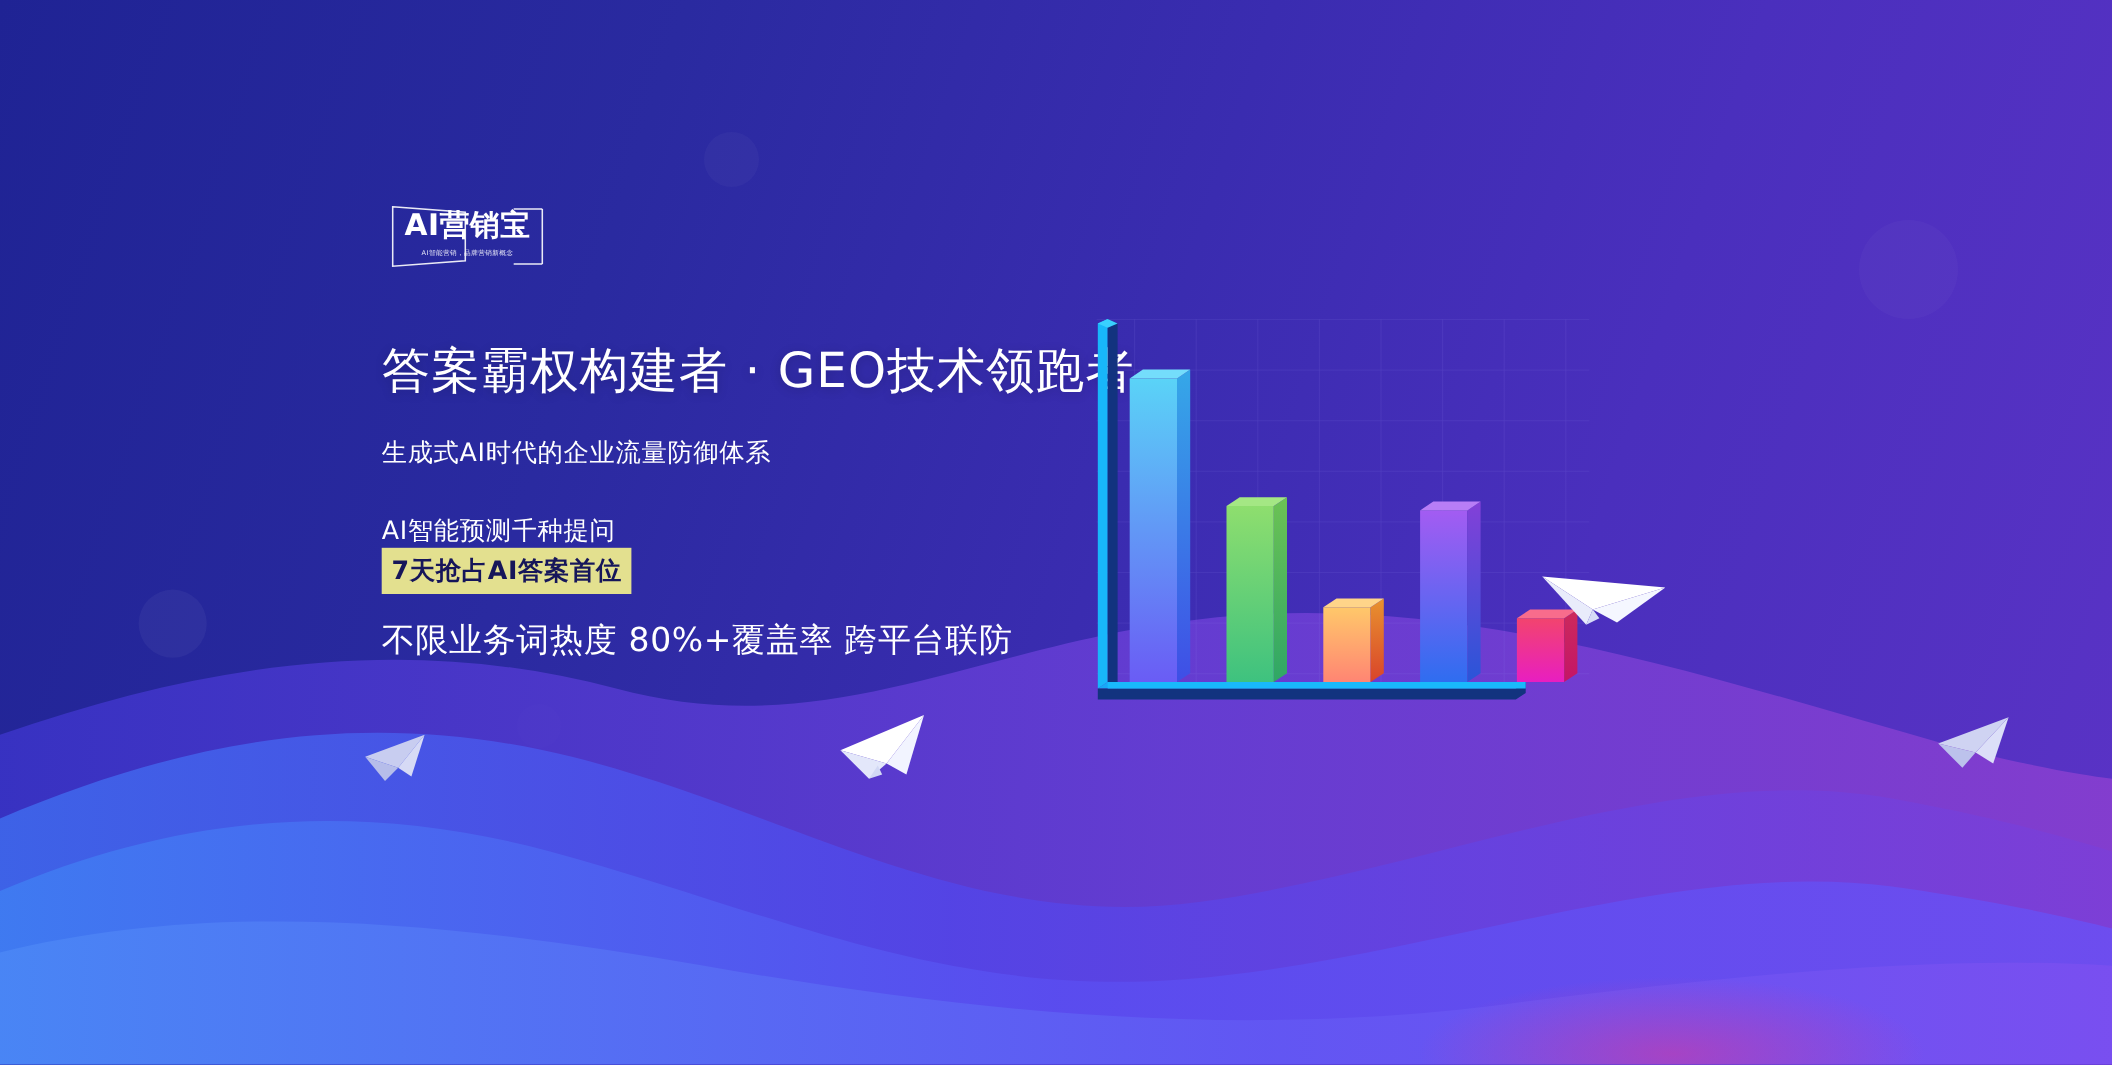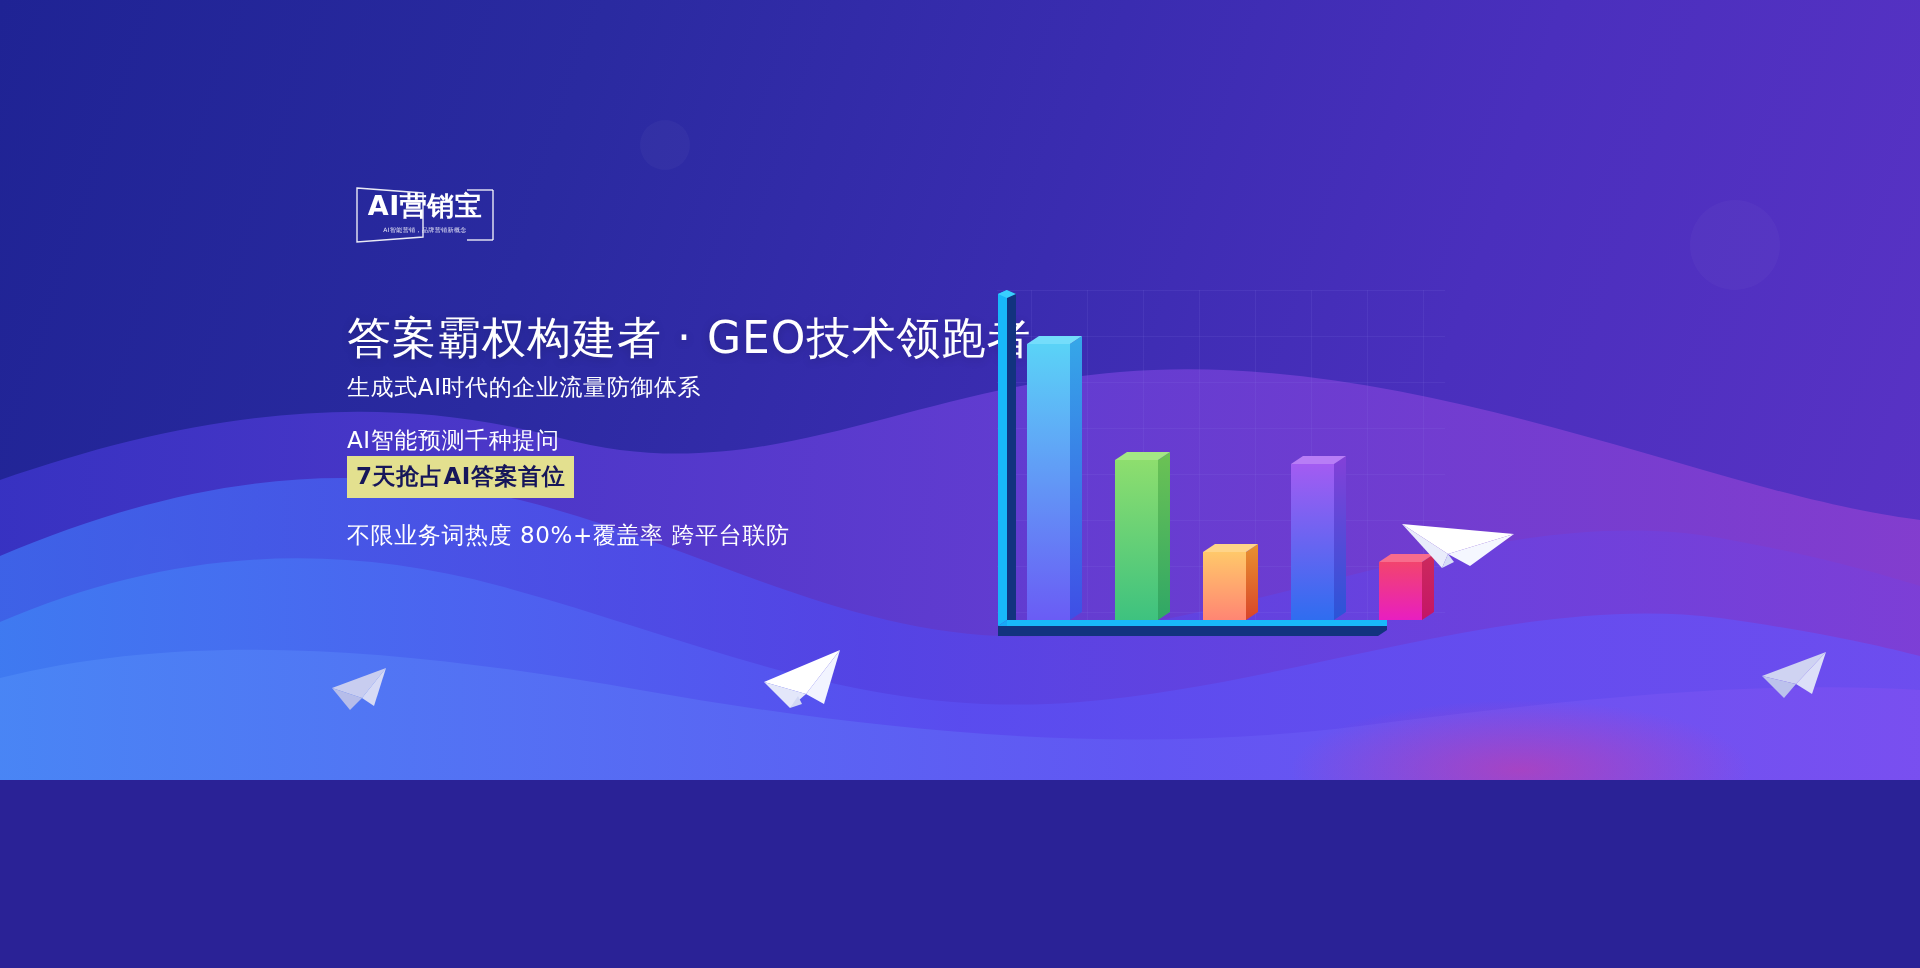--- a/index.html
+++ b/index.html
@@ -2,21 +2,21 @@
 <html lang="zh"><head>
 <meta charset="utf-8">
 <style>
   html,body{margin:0;padding:0;}
   body{
     width:1920px;height:968px;overflow:hidden;
     font-family:"Liberation Sans","DejaVu Sans",sans-serif;
     background:#2a2296;
   }
   .banner{
-    position:relative;width:1920px;height:780px;overflow:hidden;
+    position:relative;width:1920px;height:968px;overflow:hidden;
     background:linear-gradient(108deg,#1f2394 0%,#2a2aa0 28%,#3a2cb0 52%,#4a2fbd 72%,#5b33c6 100%);
   }
 
   
   .circ{position:absolute;border-radius:50%;pointer-events:none;}
   .circ-a{left:126px;top:536px;width:62px;height:62px;background:rgba(255,255,255,.045);}
   .circ-b{left:470px;top:640px;width:40px;height:40px;background:rgba(255,255,255,.04);}
   .circ-c{left:1690px;top:200px;width:90px;height:90px;background:rgba(255,255,255,.028);}
   .circ-d{left:640px;top:120px;width:50px;height:50px;background:rgba(255,255,255,.03);}
 
@@ -44,36 +44,36 @@
 
   
   .copy{position:absolute;left:347px;top:312px;width:700px;}
   .headline{
     color:#ffffff;font-size:44px;line-height:1.18;font-weight:400;
     white-space:nowrap;letter-spacing:1px;
     font-family:"DejaVu Sans","Liberation Sans",sans-serif;
     text-shadow:0 2px 10px rgba(0,0,0,.18);
   }
   .sub1{
-    margin-top:8px;color:#ffffff;font-size:23px;letter-spacing:.6px;
+    margin-top:32px;color:#ffffff;font-size:23px;letter-spacing:.6px;
     white-space:nowrap;font-family:"DejaVu Sans","Liberation Sans",sans-serif;
   }
   .sub2{
-    margin-top:22px;color:#ffffff;font-size:23px;letter-spacing:.6px;
+    margin-top:40px;color:#ffffff;font-size:23px;letter-spacing:.6px;
     white-space:nowrap;font-family:"DejaVu Sans","Liberation Sans",sans-serif;
   }
   .hl-wrap{}
   .highlight{
     display:inline-block;background:#e3e08f;color:#16165a;
     font-size:23px;font-weight:bold;letter-spacing:.6px;
     padding:5px 9px 6px 9px;white-space:nowrap;
     font-family:"DejaVu Sans","Liberation Sans",sans-serif;
   }
   .sub3{
-    margin-top:22px;color:#ffffff;font-size:23px;letter-spacing:.6px;
+    margin-top:22px;color:#ffffff;font-size:30px;letter-spacing:.6px;
     white-space:nowrap;font-family:"DejaVu Sans","Liberation Sans",sans-serif;
   }
 
   
   .chart{position:absolute;left:975px;top:290px;width:470px;height:375px;}
   .chart svg{display:block;}
 
   
   .plane{position:absolute;}
   .plane svg{display:block;}

